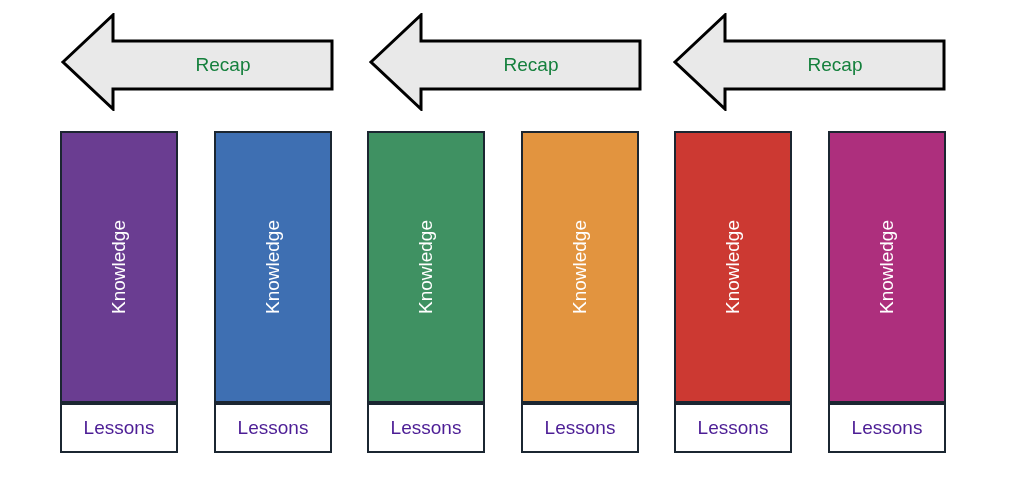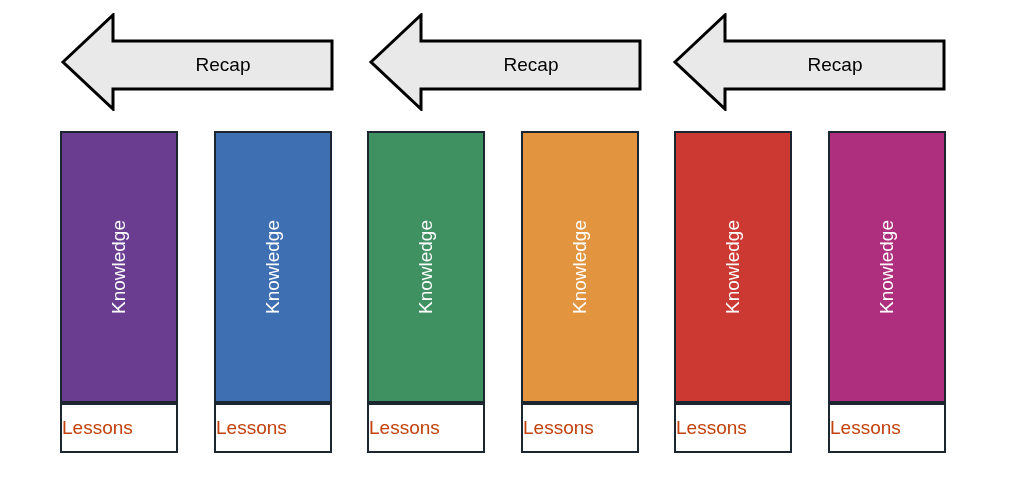--- a/index.html
+++ b/index.html
@@ -29,21 +29,21 @@
   .arrow-label {
     position: absolute;
     left: 51px;            
     top: 28px;
     width: 222px;
     height: 48px;
     display: flex;
     align-items: center;
     justify-content: center;
     font-size: 19px;
-    color: #000000;
+    color: #15803d;
   }
   .arrow1 { left: 61px;  }
   .arrow2 { left: 369px; }
   .arrow3 { left: 673px; }
 
   
   .column {
     position: absolute;
     top: 131px;
     width: 118px;
@@ -72,22 +72,23 @@
     position: absolute;
     top: 272px;
     left: 0;
     width: 118px;
     height: 50px;
     box-sizing: border-box;
     border: 2px solid #1b2631;
     background: #ffffff;
     display: flex;
     align-items: center;
+    justify-content: center;
     font-size: 19px;
-    color: #c2410c;
+    color: #4c1d95;
   }
   .col1 { left: 60px;  }
   .col2 { left: 214px; }
   .col3 { left: 367px; }
   .col4 { left: 521px; }
   .col5 { left: 674px; }
   .col6 { left: 828px; }
 </style>
 </head>
 <body>

